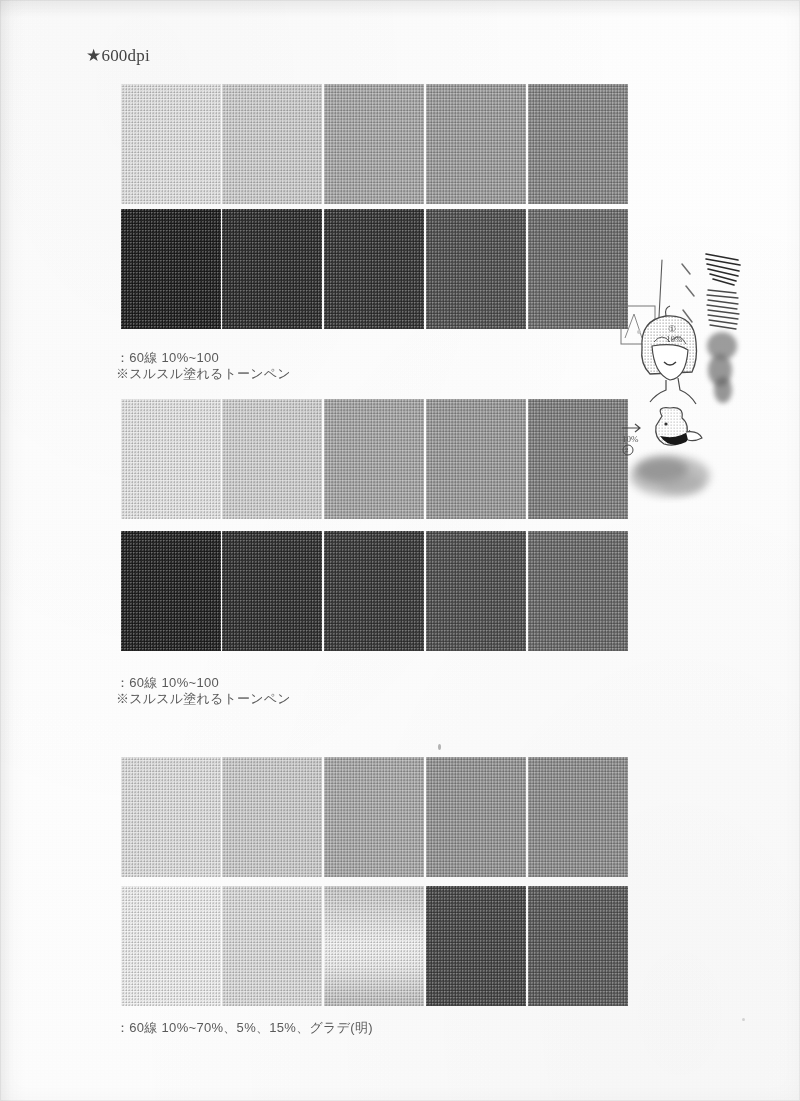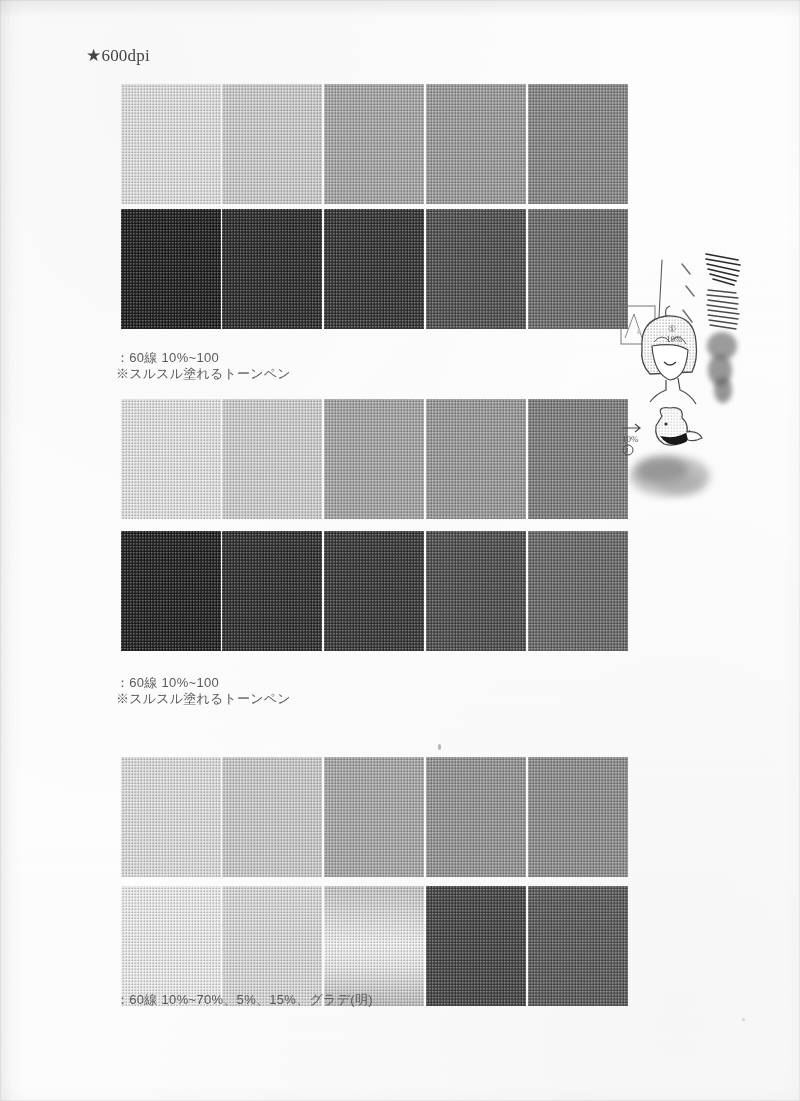--- a/index.html
+++ b/index.html
@@ -294,21 +294,21 @@
 
 <div id="captions-root">
     <div class="caption" style="left: 116px; top: 350px;">
       <span class="line1">：60線 10%~100</span>
       <span class="line2">※スルスル塗れるトーンペン</span>
     </div>
     <div class="caption" style="left: 116px; top: 675px;">
       <span class="line1">：60線 10%~100</span>
       <span class="line2">※スルスル塗れるトーンペン</span>
     </div>
-    <div class="caption" style="left: 116px; top: 992px;">
+    <div class="caption" style="left: 116px; top: 1020px;">
       <span class="line1">：60線  10%~70%、5%、15%、グラデ(明)</span>
     </div>
   </div>
 
 <div id="sketch">
   <svg width="135" height="265" viewBox="0 0 135 265">
     <defs>
       <filter id="smudge" x="-30%" y="-30%" width="160%" height="160%">
         <feGaussianBlur stdDeviation="2.4"></feGaussianBlur>
       </filter>

